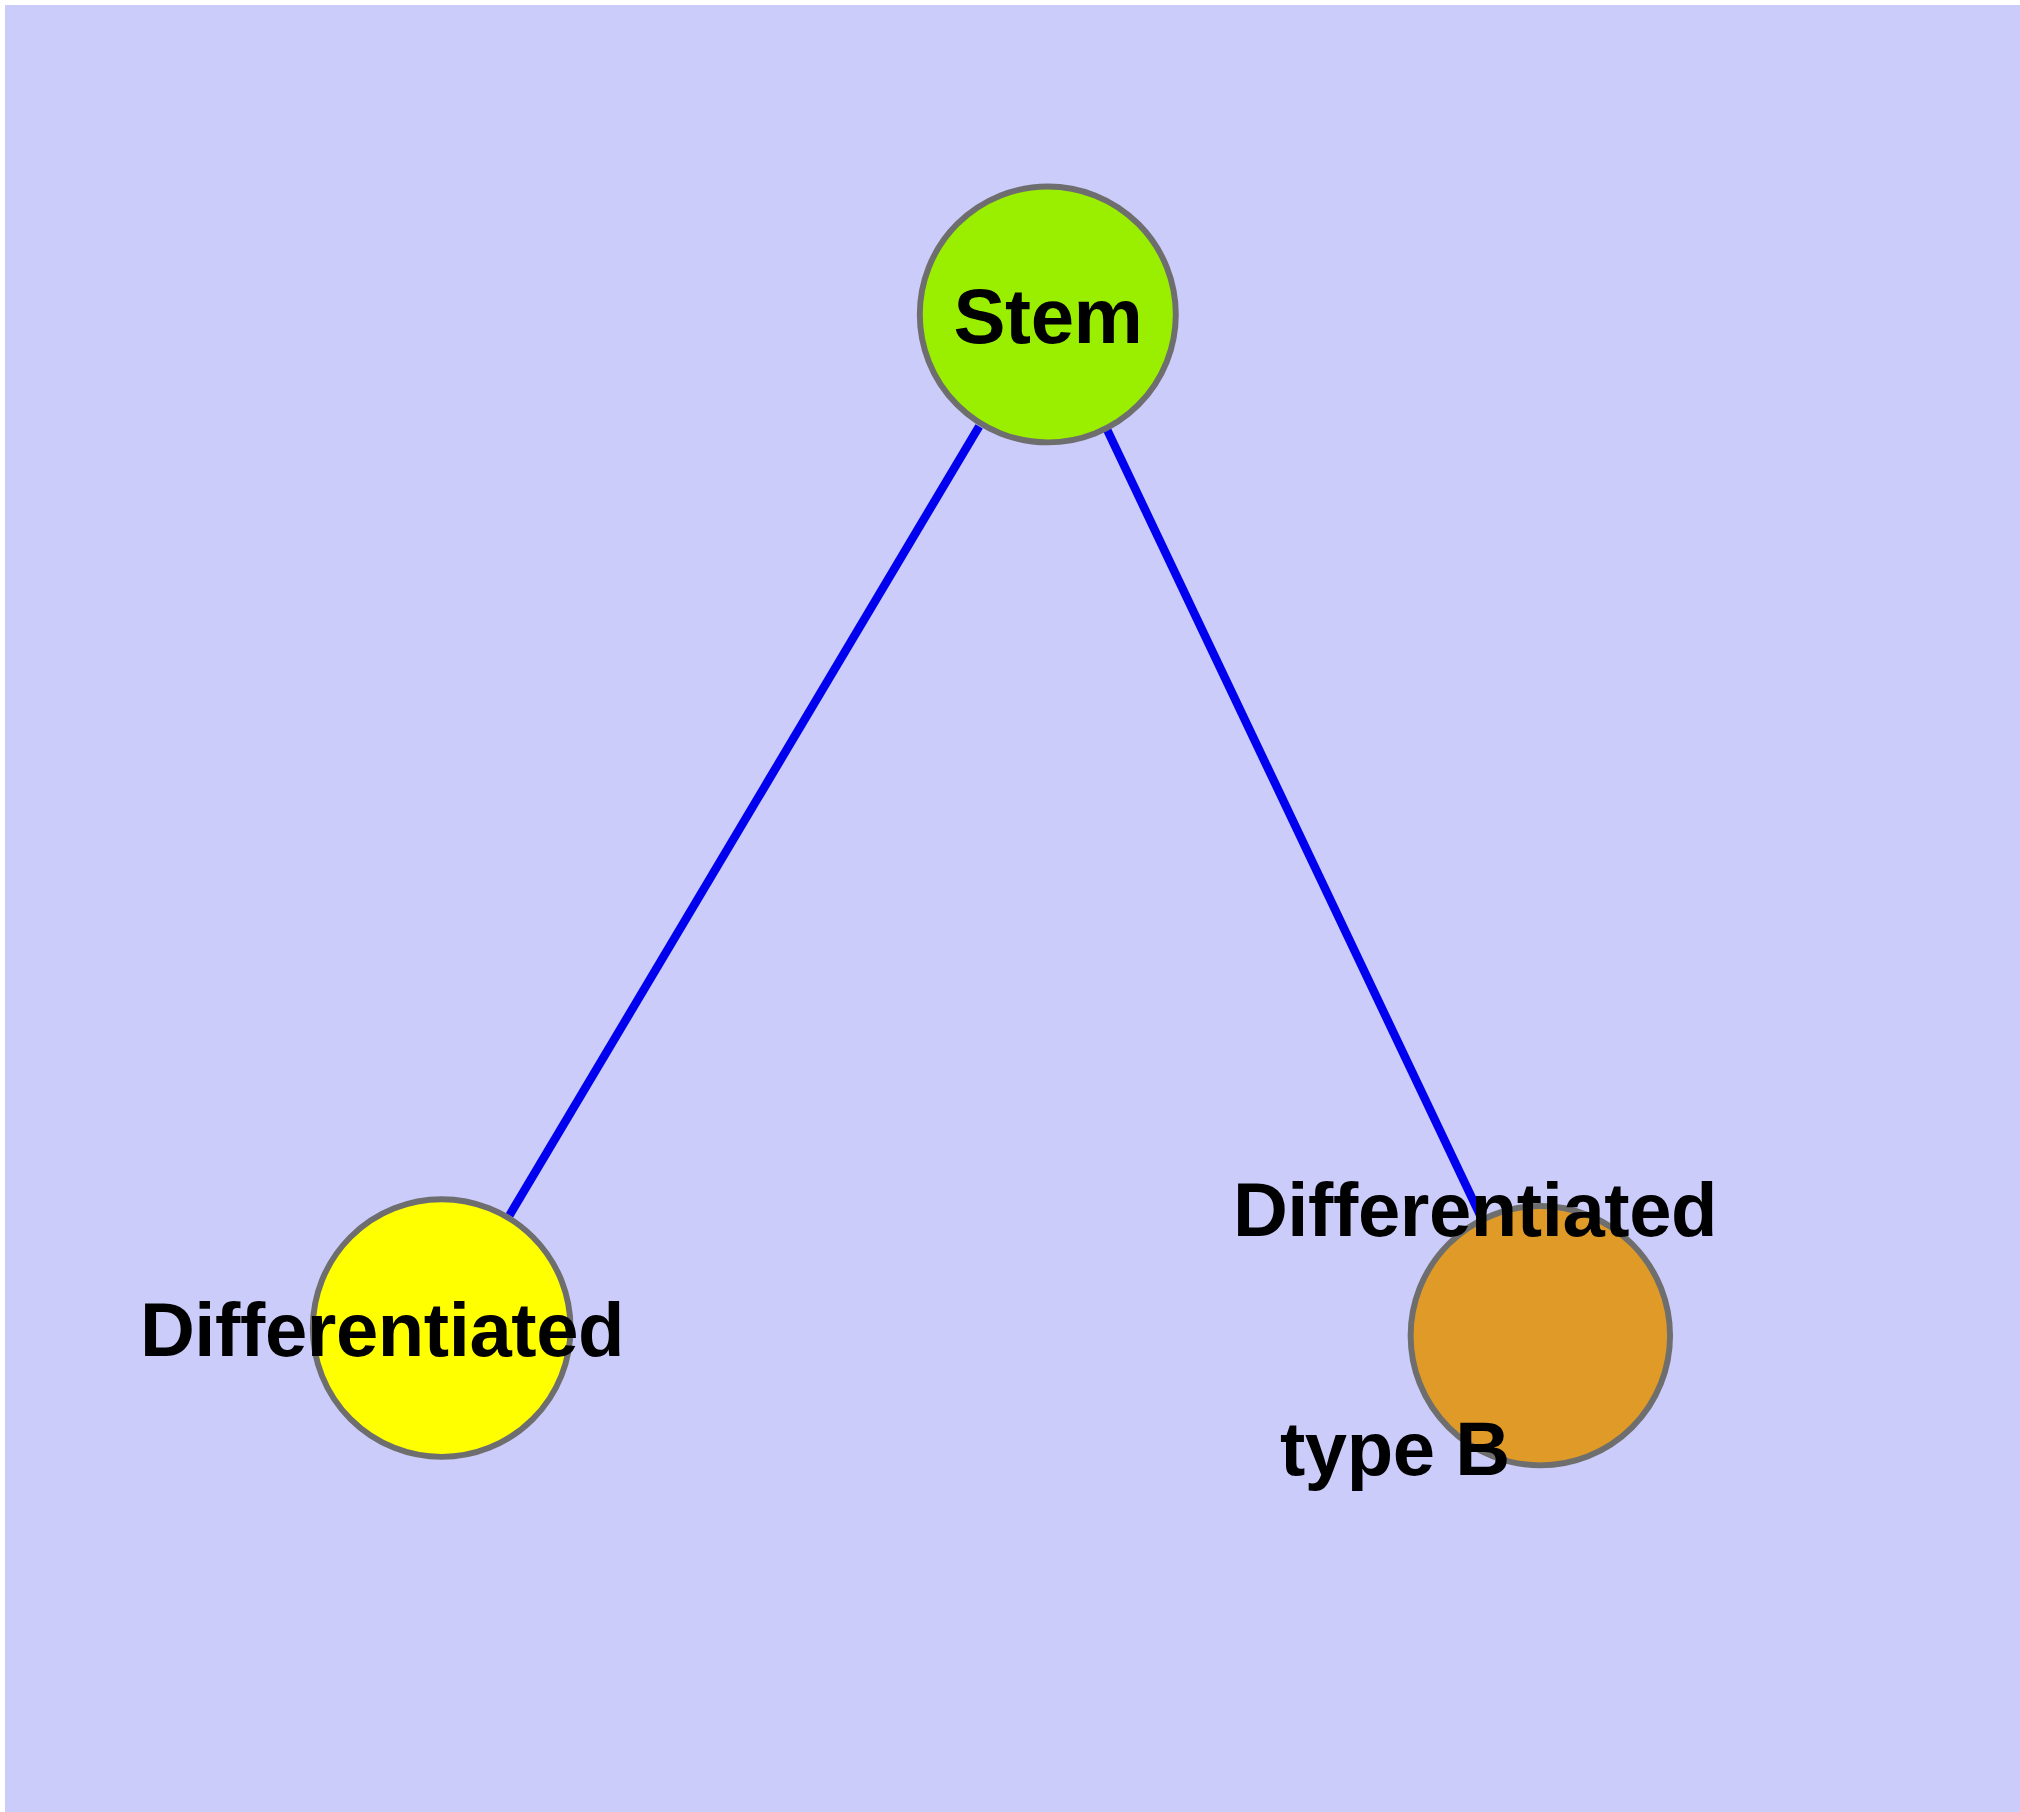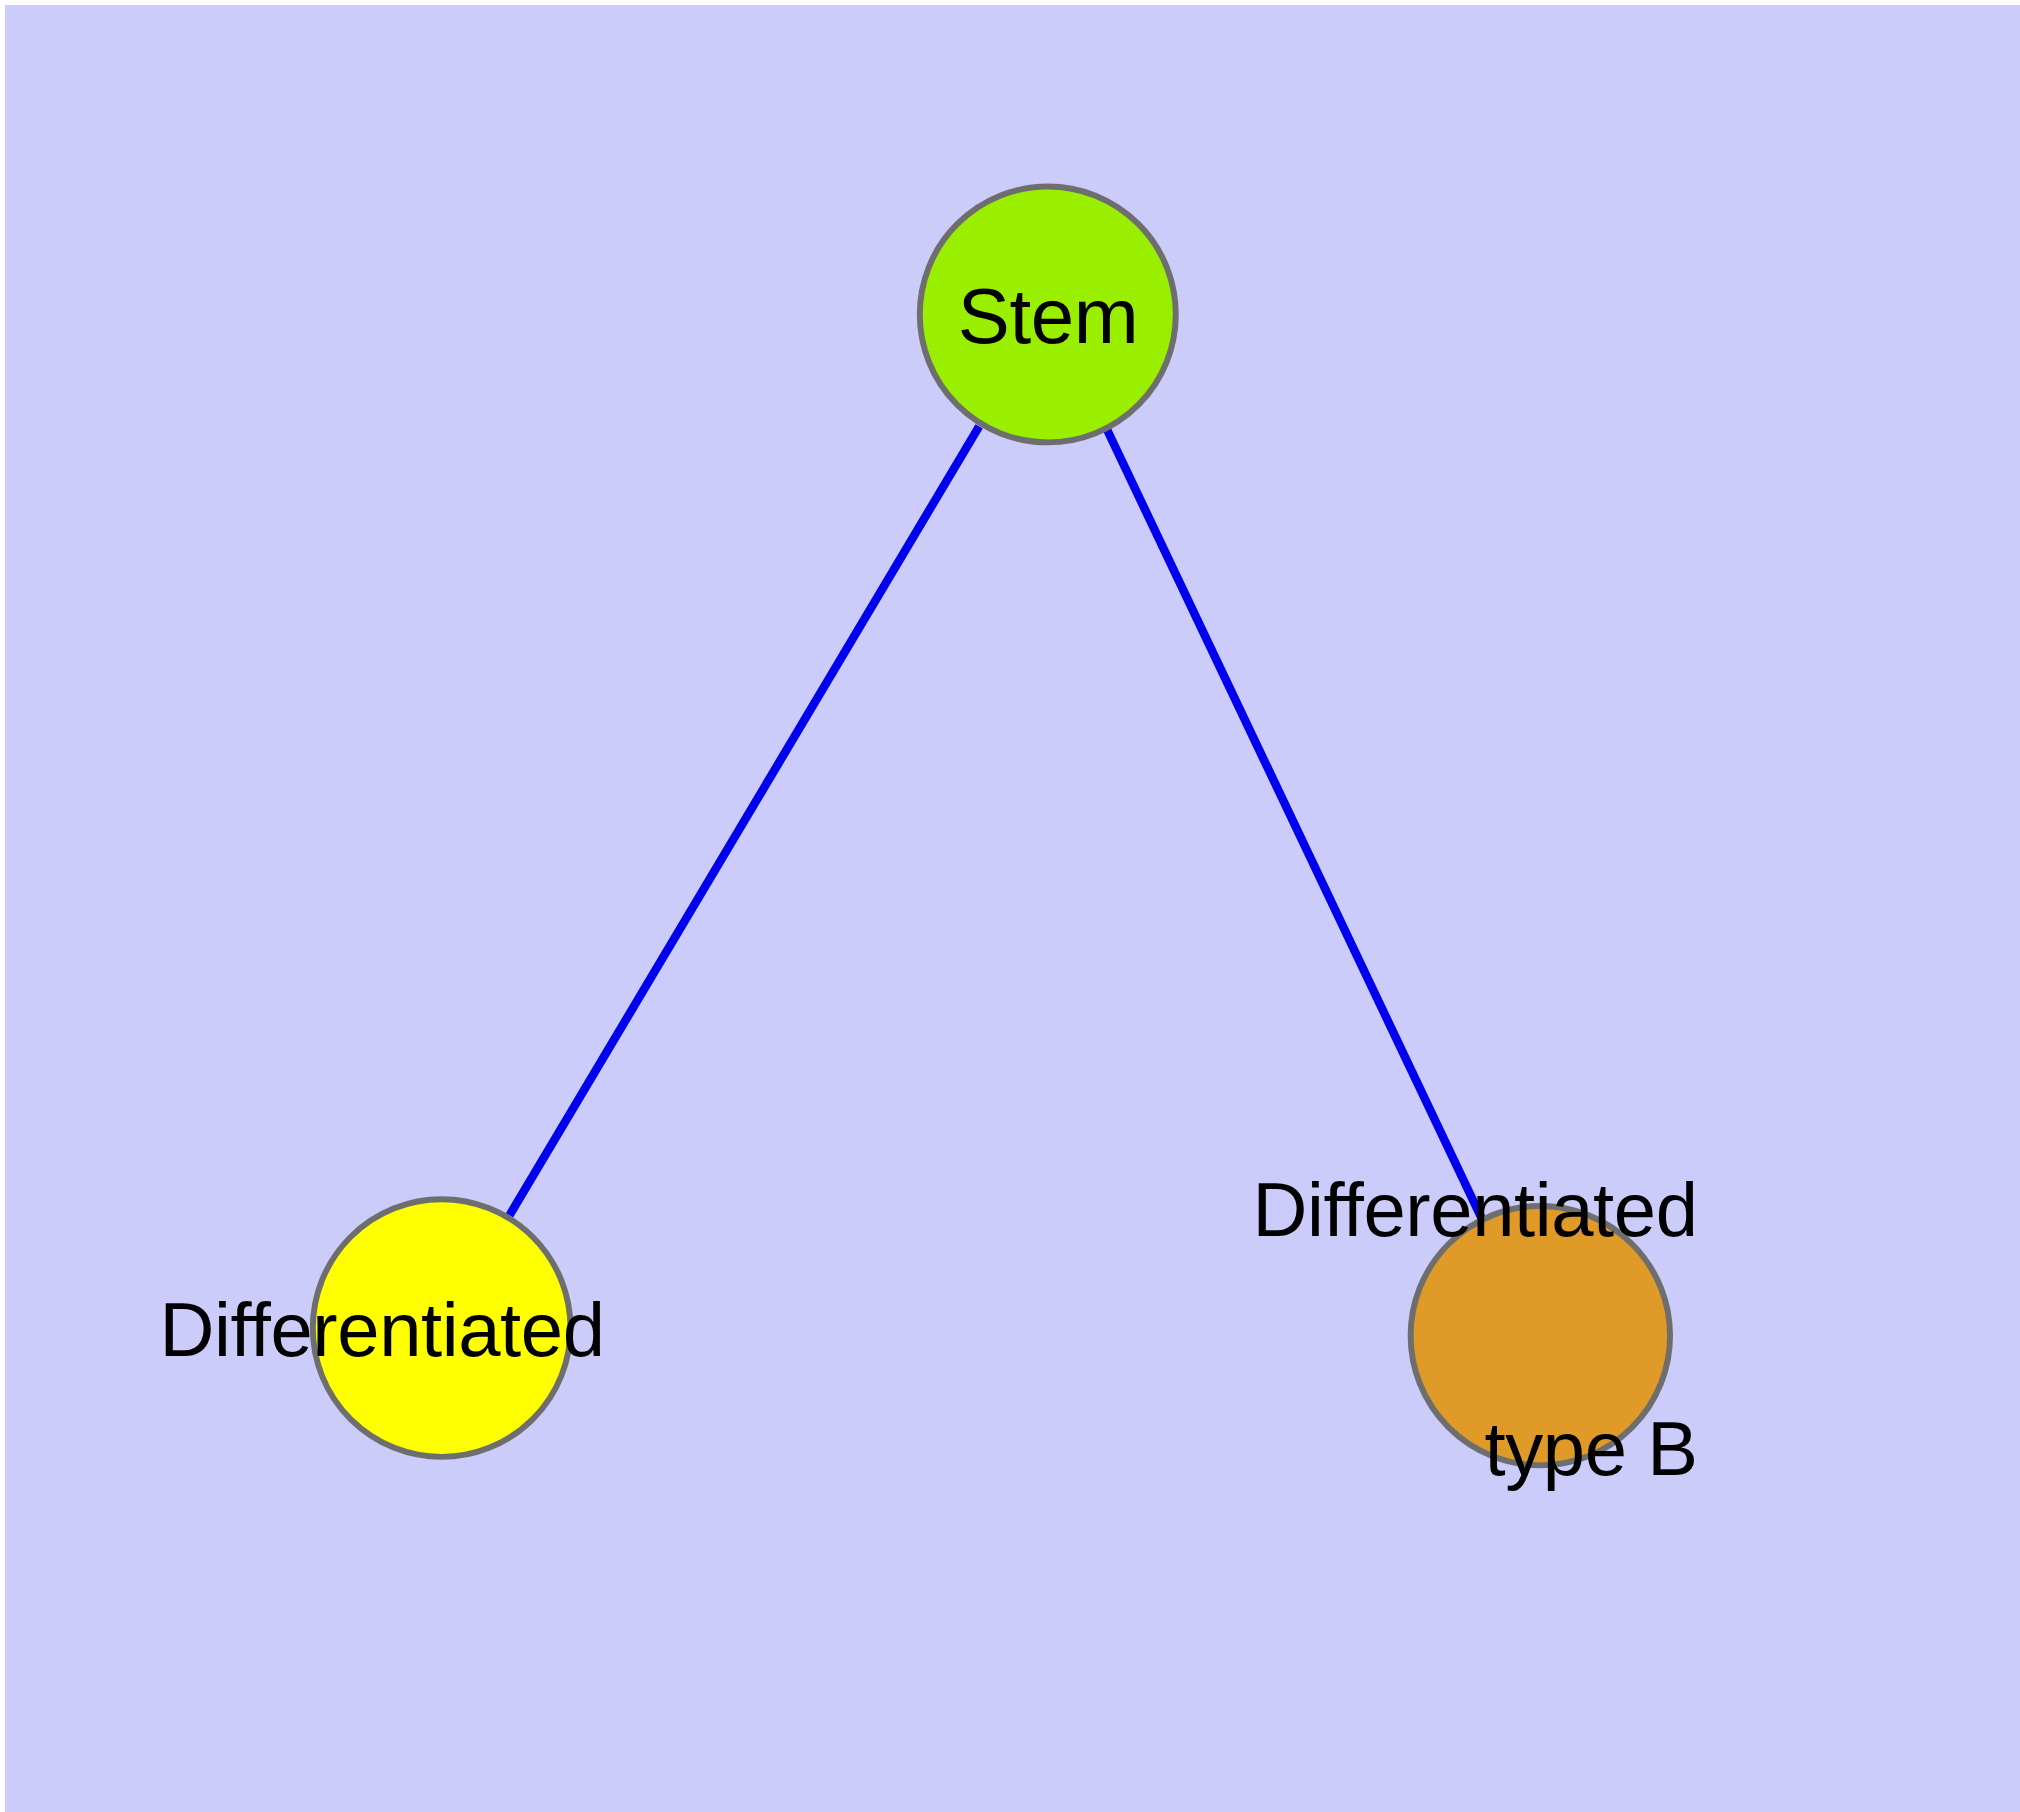--- a/index.html
+++ b/index.html
@@ -27,24 +27,24 @@
     position: absolute;
     left: 0;
     top: 0;
     width: 2021px;
     height: 1812px;
     display: block;
   }
   .node-label {
     position: absolute;
     color: #000000;
-    font-weight: normal;
+    font-weight: bold;
     font-family: "Liberation Sans", sans-serif;
     white-space: pre;
-    text-align: right;
+    text-align: left;
     line-height: 1.05;
     letter-spacing: -0.4px;
     transform: translate(-50%, -50%);
     pointer-events: none;
   }
   .node-label.stem {
     font-size: 78px;
   }
   .node-label.leaf {
     font-size: 76px;

